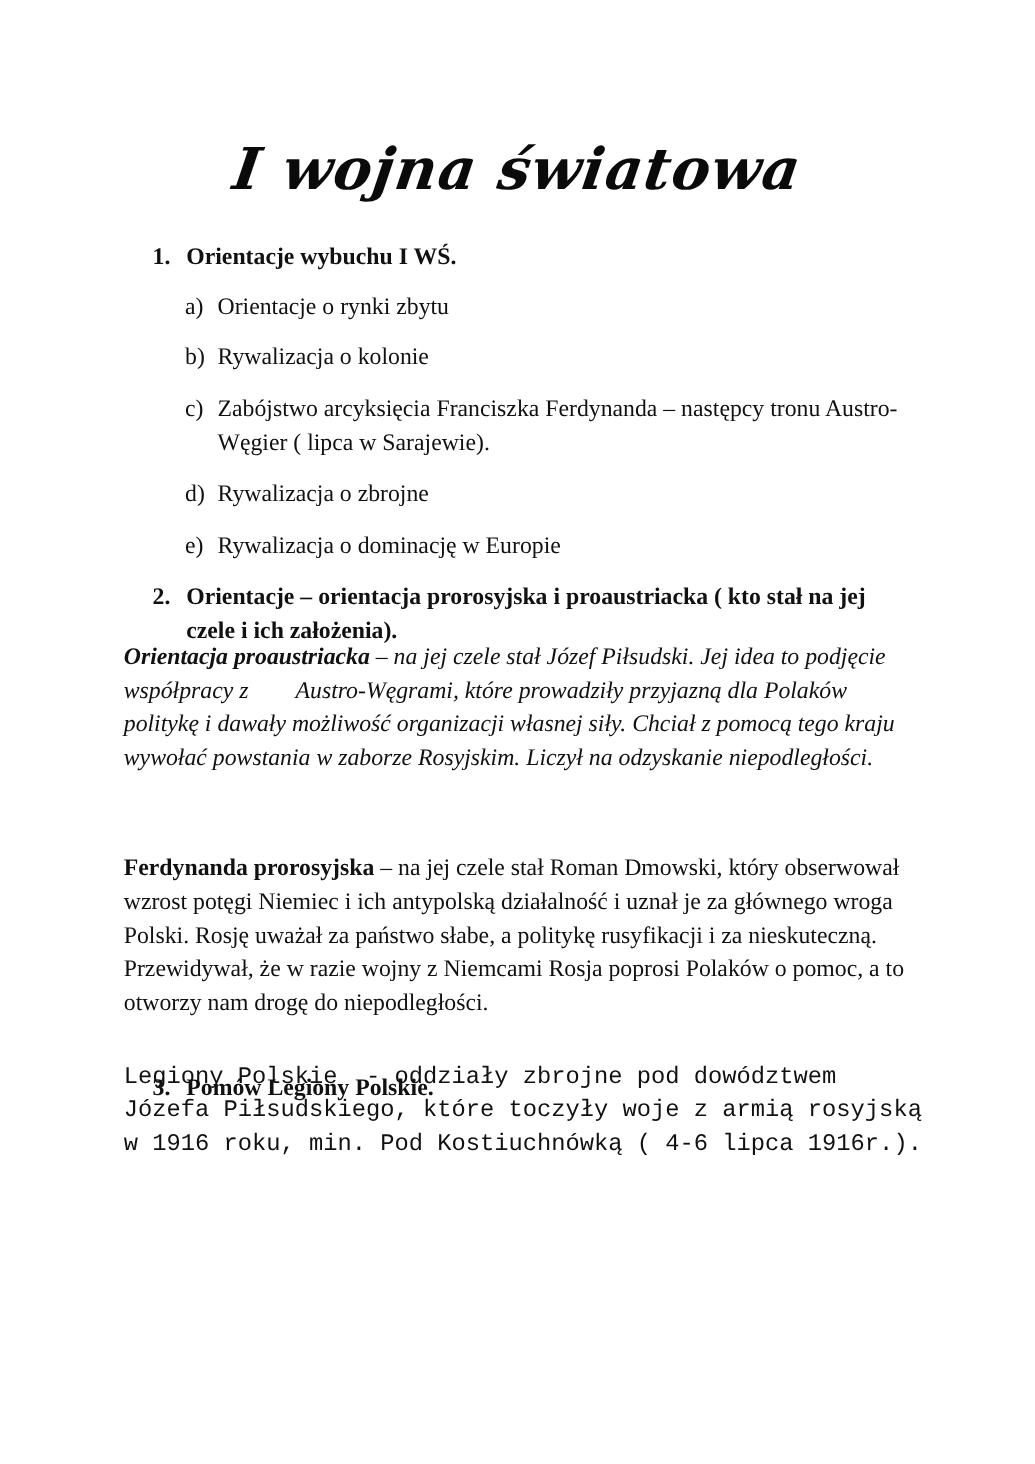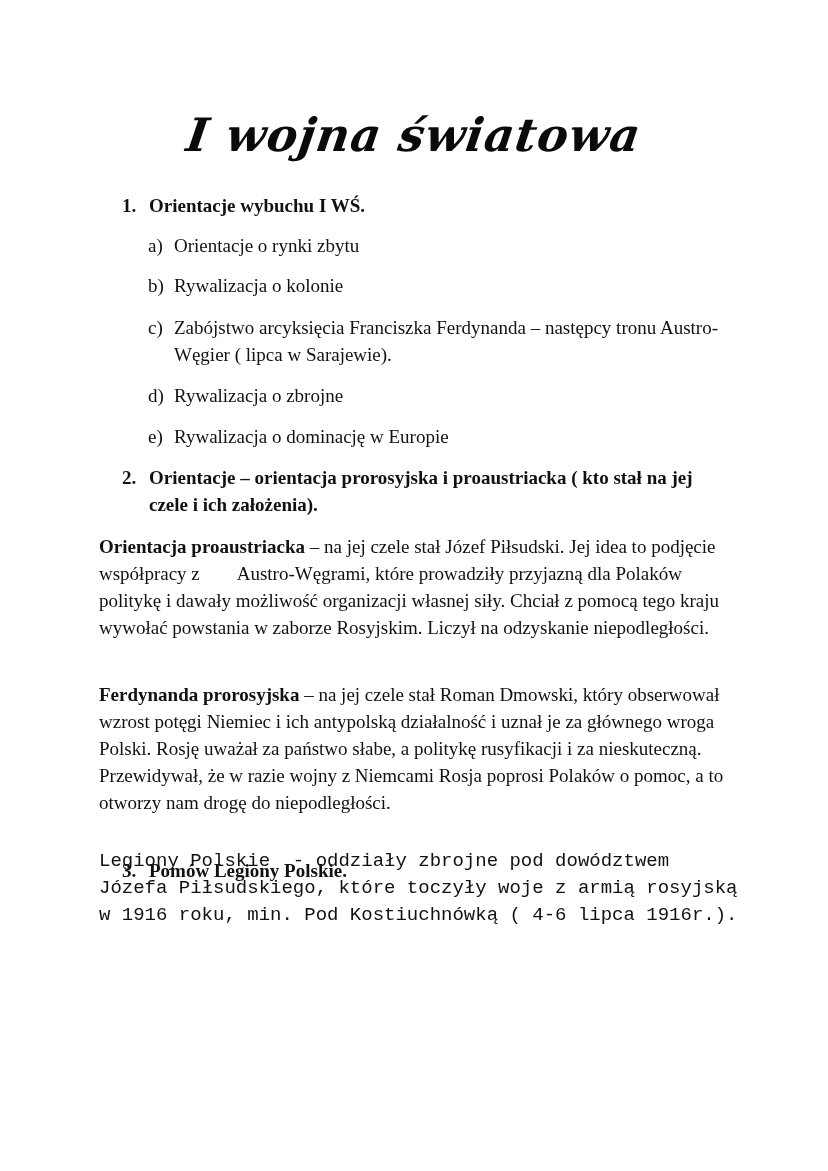--- a/index.html
+++ b/index.html
@@ -58,21 +58,21 @@
 <div class="item" style="top:423px;">
   <span class="letter">e)</span>
   <span class="txt">Rywalizacja o dominację w Europie</span>
 </div>
 
 <div class="heading" style="top:464px; width:610px;">
   <span class="num">2.</span>
   <span class="txt">Orientacje – orientacja prorosyjska i proaustriacka ( kto stał na jej czele i ich założenia).</span>
 </div>
 
-<div class="para" style="top:533px;">
+<div class="para" style="top:512px;font-style:italic;">
   <b>Orientacja proaustriacka</b><span style="white-space:pre-wrap;"> – na jej czele stał Józef Piłsudski. Jej idea to podjęcie współpracy z        Austro-Węgrami, które prowadziły przyjazną dla Polaków politykę i dawały możliwość organizacji własnej siły. Chciał z pomocą tego kraju wywołać powstania w zaborze Rosyjskim. Liczył na odzyskanie niepodległości.</span>
 </div>
 
 <div class="para" style="top:681px;">
   <b>Ferdynanda prorosyjska</b><span> – na jej czele stał Roman Dmowski, który obserwował wzrost potęgi Niemiec i ich antypolską działalność i uznał je za głównego wroga Polski. Rosję uważał za państwo słabe, a politykę rusyfikacji i za nieskuteczną. Przewidywał, że w razie wojny z Niemcami Rosja poprosi Polaków o pomoc, a to otworzy nam drogę do niepodległości.</span>
 </div>
 
 <div class="heading" style="top:857px;">
   <span class="num">3.</span>
   <span class="txt">Pomów Legiony Polskie.</span>

